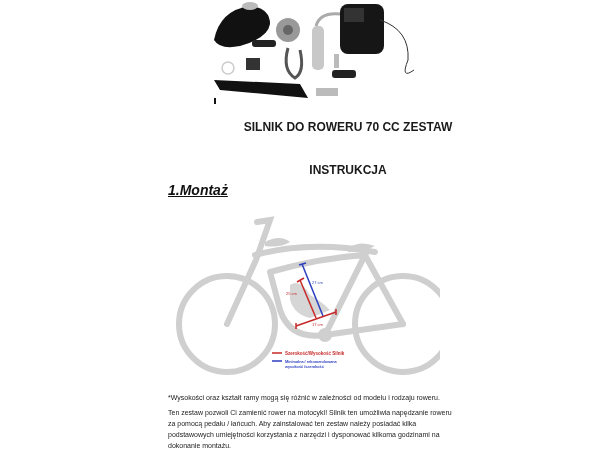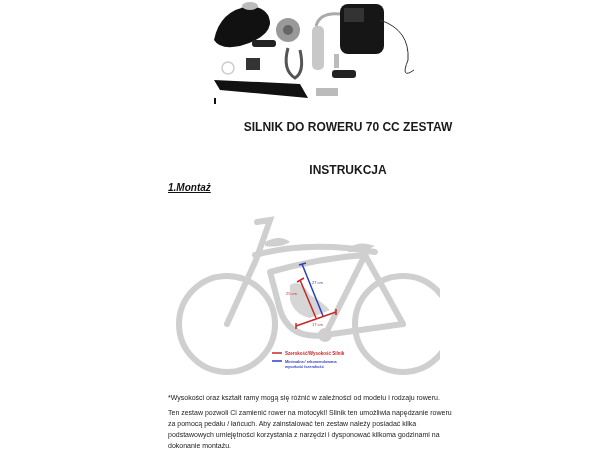--- a/index.html
+++ b/index.html
@@ -1,21 +1,21 @@
 <!DOCTYPE html>
 <html><head>
 <meta charset="utf-8">
 <style>
   html,body{margin:0;padding:0;background:#ffffff;}
   body{width:600px;height:450px;position:relative;overflow:hidden;font-family:"Liberation Sans",sans-serif;color:#111;}
   .photo{position:absolute;left:200px;top:0;width:240px;height:110px;}
   .title{position:absolute;left:0;width:600px;text-align:center;font-weight:bold;font-size:12px;color:#1a1a1a;padding-left:48px;}
   .t1{top:120px;}
   .t2{top:146px;margin-top:17px;}
-  .section{position:absolute;left:168px;top:182px;font-size:10px;font-weight:bold;font-style:italic;text-decoration:underline;}
+  .section{position:absolute;left:168px;top:182px;font-size:14px;font-weight:bold;font-style:italic;text-decoration:underline;}
   .bike{position:absolute;left:160px;top:200px;width:280px;height:180px;}
   .note{position:absolute;left:168px;font-size:7px;color:#222;line-height:11px;}
   .n1{top:392px;width:300px;}
   .n2{top:407px;width:290px;}
 </style>
 </head>
 <body>
 
 <svg class="photo" viewBox="0 0 240 110">
 

